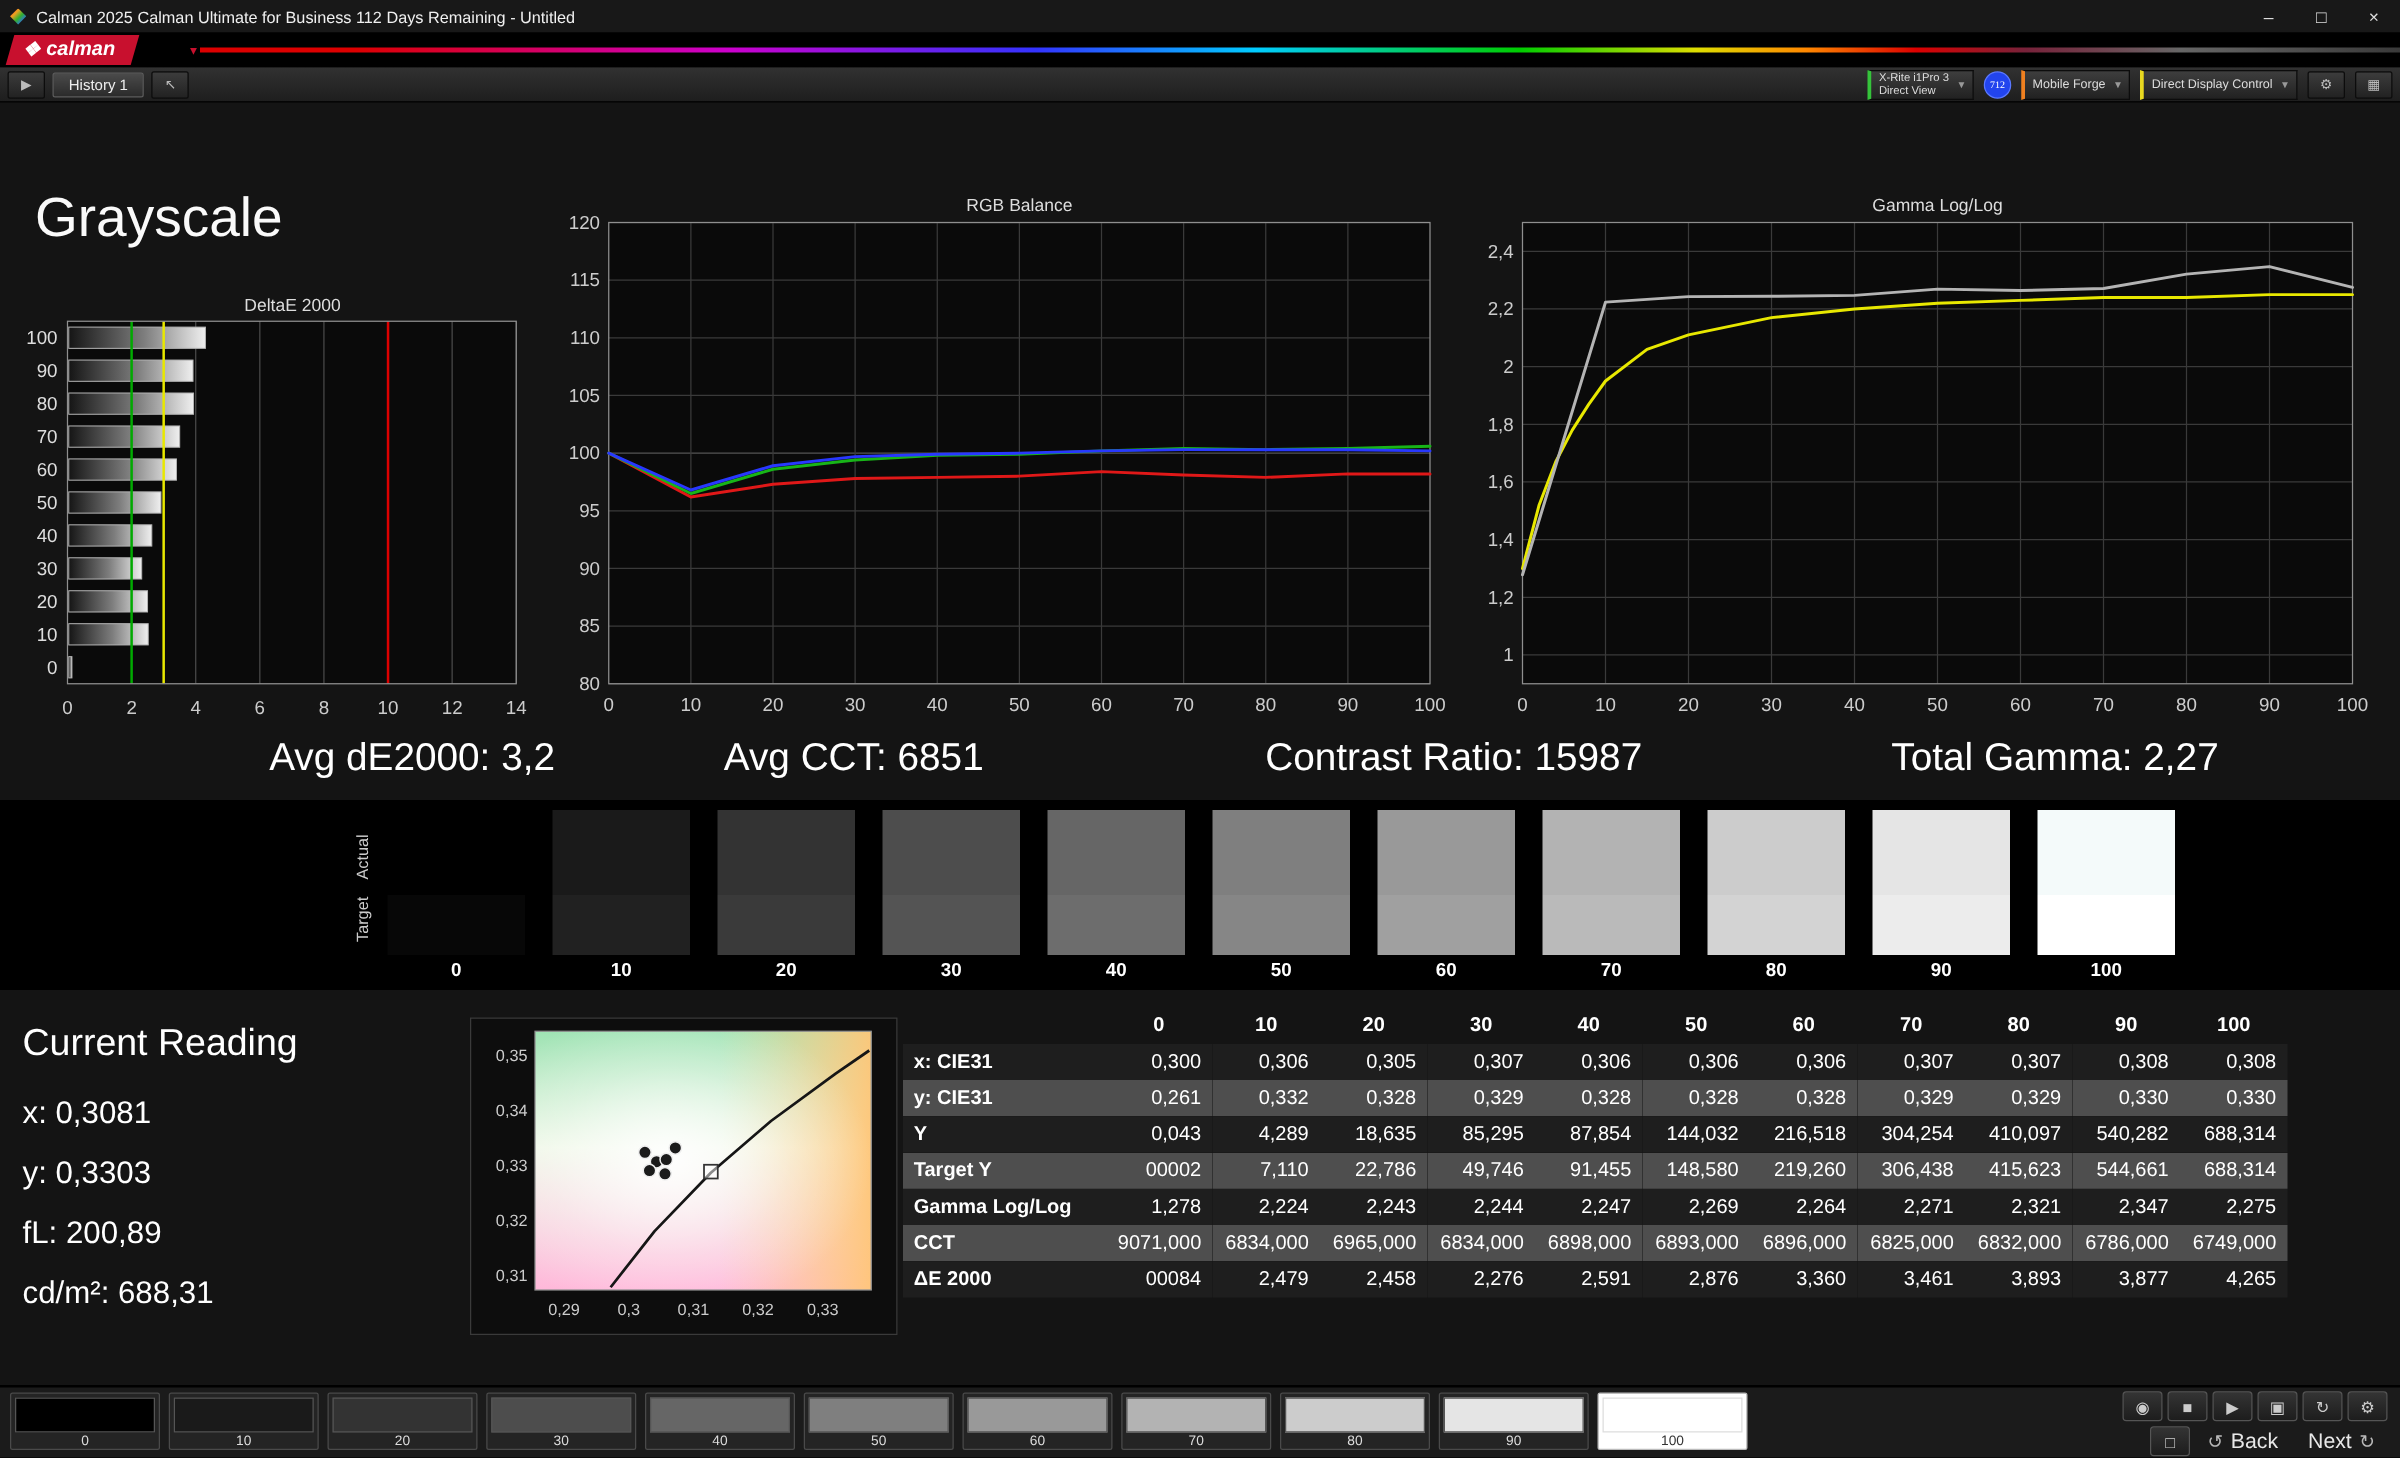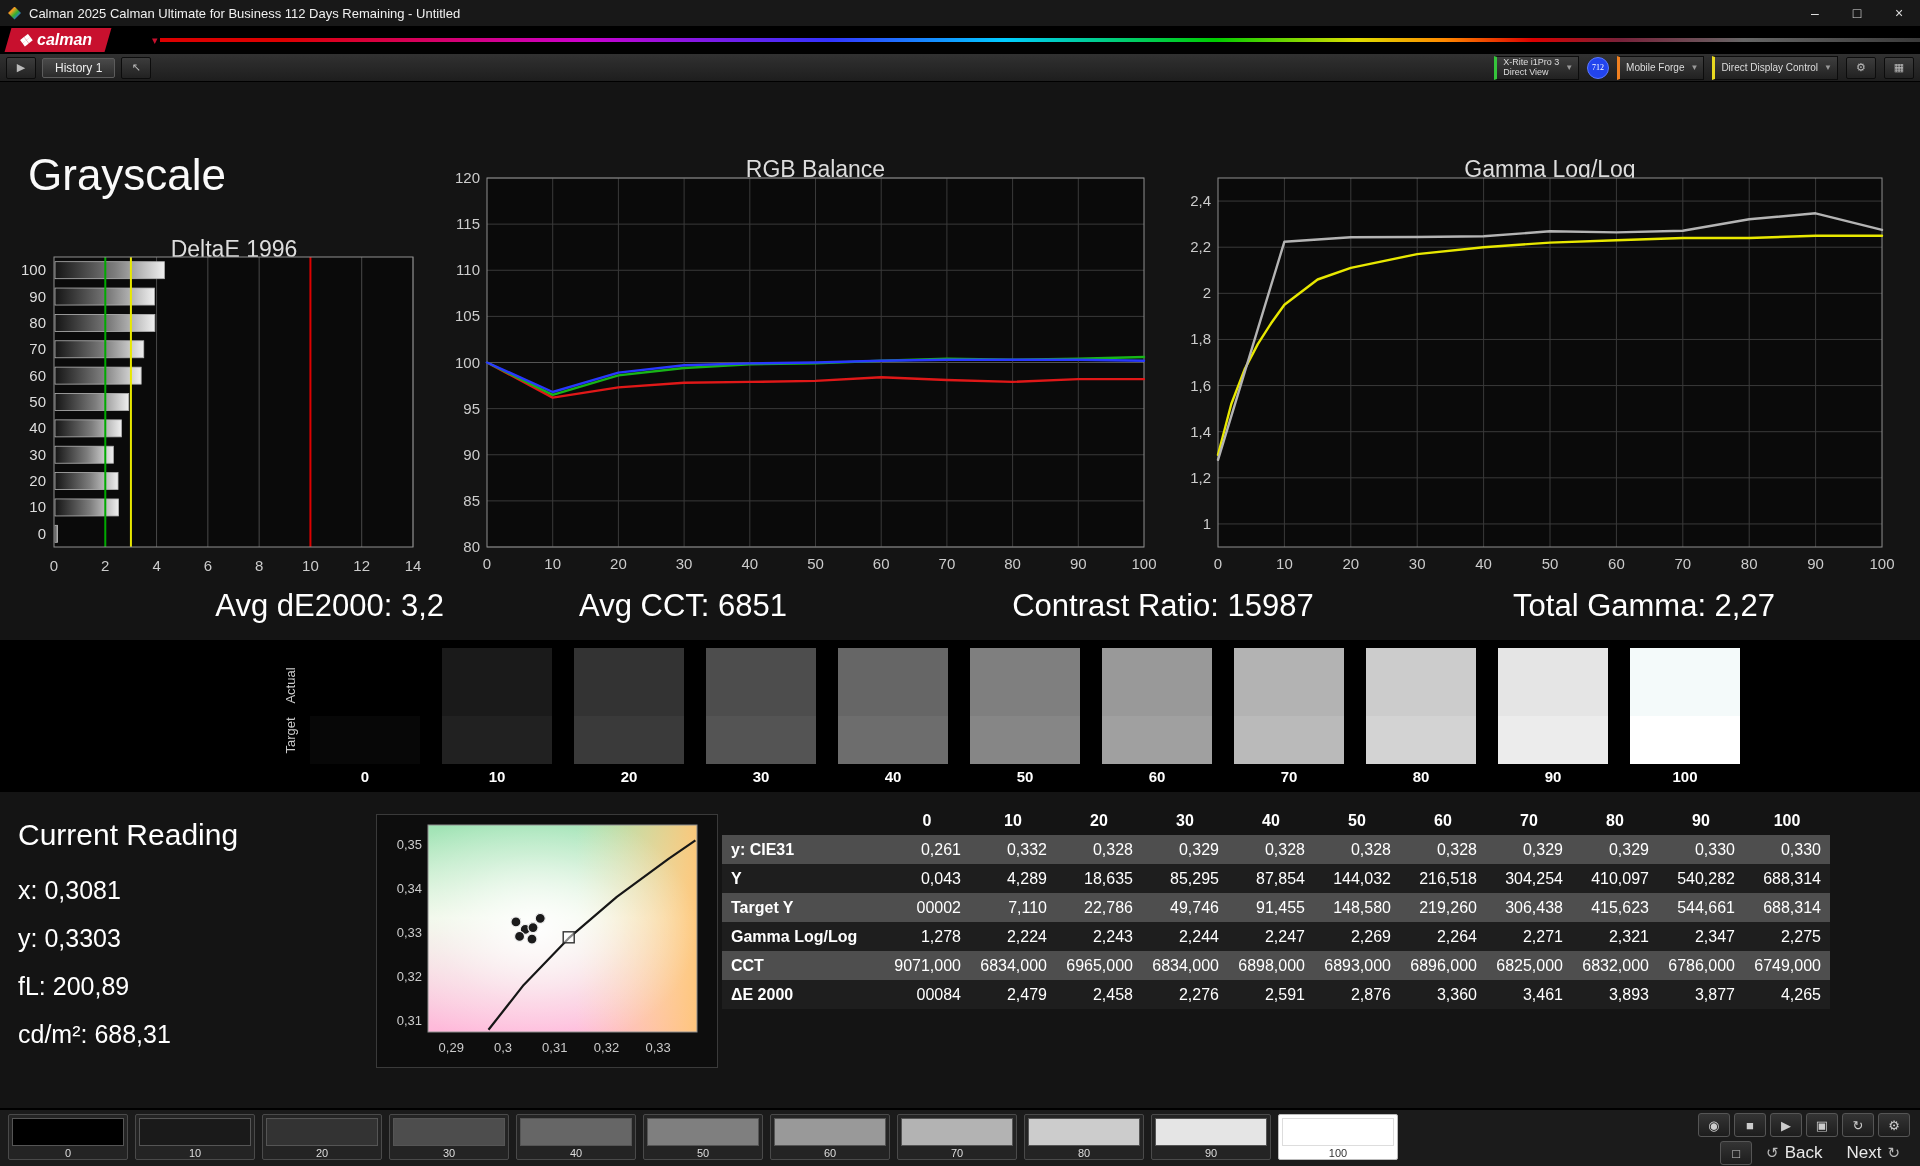--- a/index.html
+++ b/index.html
@@ -25,21 +25,21 @@
   .tbtn{min-width:22px;height:20px;background:linear-gradient(#3c3c3c,#222);border:1px solid #0c0c0c;border-radius:2px;color:#bbb;font-size:11px;display:flex;align-items:center;justify-content:center;cursor:pointer;padding:0 3px;}
   .tab-history{background:linear-gradient(#4a4a4a,#2b2b2b);border:1px solid #5c5c5c;border-radius:2px;color:#eee;font-size:12px;padding:2px 12px;cursor:pointer;}
   .tool-right{margin-left:auto;display:flex;gap:8px;align-items:center;}
   .drop{height:22px;background:linear-gradient(#3e3e3e,#212121);border:1px solid #0c0c0c;border-left:3px solid var(--c);display:flex;align-items:center;font-size:10px;color:#ddd;padding:0 5px 0 6px;gap:6px;cursor:pointer;}
   .drop .lines{display:flex;flex-direction:column;line-height:1.05;font-size:9px;}
   .caret{color:#999;font-size:8px;}
   .badge{width:20px;height:20px;border-radius:50%;background:#2244ee;border:1px solid #5a78ff;color:#fff;font-size:8px;display:flex;align-items:center;justify-content:center;font-family:Liberation Serif, serif;}
 
   
   .page-title{position:absolute;left:28px;top:150px;color:#fafafa;font-size:44px;font-weight:400;}
-  .chart-title{position:absolute;color:#ddd;font-size:23px;text-align:center;}
+  .chart-title{position:absolute;color:#ddd;font-size:14px;text-align:center;}
   .stat{position:absolute;top:588px;color:#fff;font-size:31px;text-align:center;}
 
   
   .swatch-band{position:absolute;top:640px;left:0;width:100%;height:152px;background:#000;}
   .swatch{position:absolute;top:8px;width:110px;height:116px;}
   .swatch div{width:100%;}
   .swatch-label{position:absolute;top:128px;width:110px;text-align:center;color:#fff;font-size:15px;font-weight:bold;}
   .rot{position:absolute;width:64px;text-align:center;color:#ccc;font-size:13px;transform:rotate(-90deg);}
 
   
@@ -118,21 +118,21 @@
         <span>Direct Display Control</span>
         <span class="caret">▼</span>
       </div>
       <div class="tbtn">⚙</div>
       <div class="tbtn">▦</div>
     </div>
   </div>
 
   <div class="page-title">Grayscale</div>
 
-  <div class="chart-title" style="left:54px;top:236px;width:360px;">DeltaE 1996</div>
+  <div class="chart-title" style="left:54px;top:236px;width:360px;">DeltaE 2000</div>
   <div class="chart-title" style="left:487px;top:156px;width:657px;">RGB Balance</div>
   <div class="chart-title" style="left:1218px;top:156px;width:664px;">Gamma Log/Log</div>
 
   <svg id="deltae-chart" class="abs" style="left:8px;top:252px;" width="430" height="336">
       <rect x="46" y="5" width="359" height="290" fill="#0a0a0a"></rect>
       <text x="46" y="319" fill="#ccc" font-size="15" text-anchor="middle">0</text>
       <text x="97.28571428571428" y="319" fill="#ccc" font-size="15" text-anchor="middle">2</text>
       <line x1="148.57142857142856" y1="5" x2="148.57142857142856" y2="295" stroke="#4a4a4a" stroke-width="1"></line>
       <text x="148.57142857142856" y="319" fill="#ccc" font-size="15" text-anchor="middle">4</text>
       <line x1="199.85714285714286" y1="5" x2="199.85714285714286" y2="295" stroke="#4a4a4a" stroke-width="1"></line>
@@ -407,20 +407,34 @@
           <th>40</th>
           <th>50</th>
           <th>60</th>
           <th>70</th>
           <th>80</th>
           <th>90</th>
           <th>100</th>
         </tr>
       </thead>
       <tbody>
+        <tr class="row-dark">
+          <th>x: CIE31</th>
+          <td>0,300</td>
+          <td>0,306</td>
+          <td>0,305</td>
+          <td>0,307</td>
+          <td>0,306</td>
+          <td>0,306</td>
+          <td>0,306</td>
+          <td>0,307</td>
+          <td>0,307</td>
+          <td>0,308</td>
+          <td>0,308</td>
+        </tr>
         <tr class="row-light">
           <th>y: CIE31</th>
           <td>0,261</td>
           <td>0,332</td>
           <td>0,328</td>
           <td>0,329</td>
           <td>0,328</td>
           <td>0,328</td>
           <td>0,328</td>
           <td>0,329</td>

